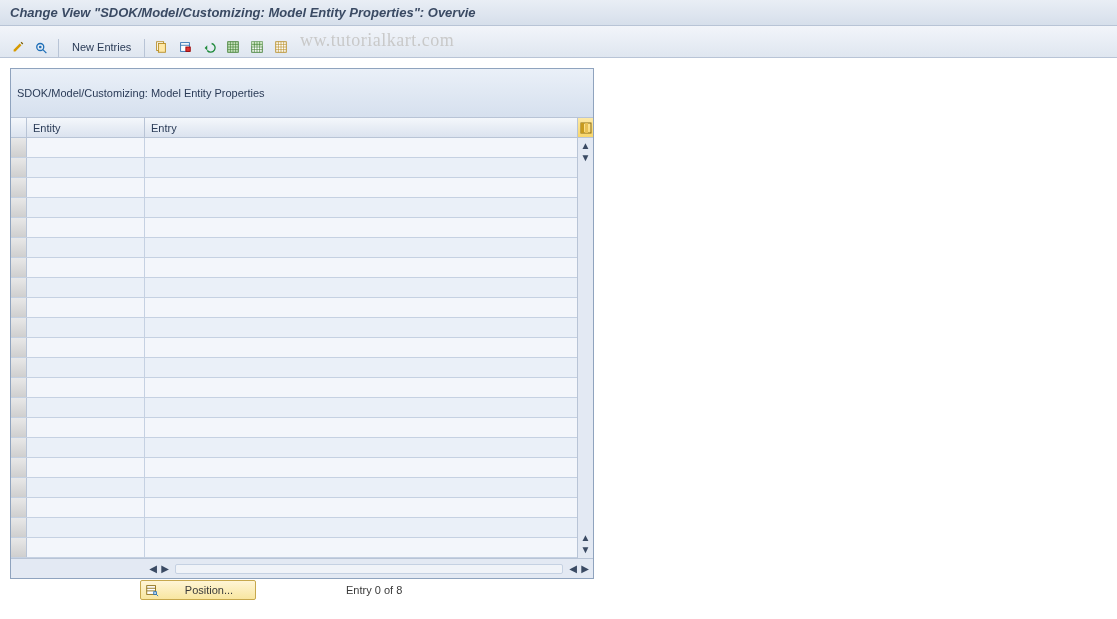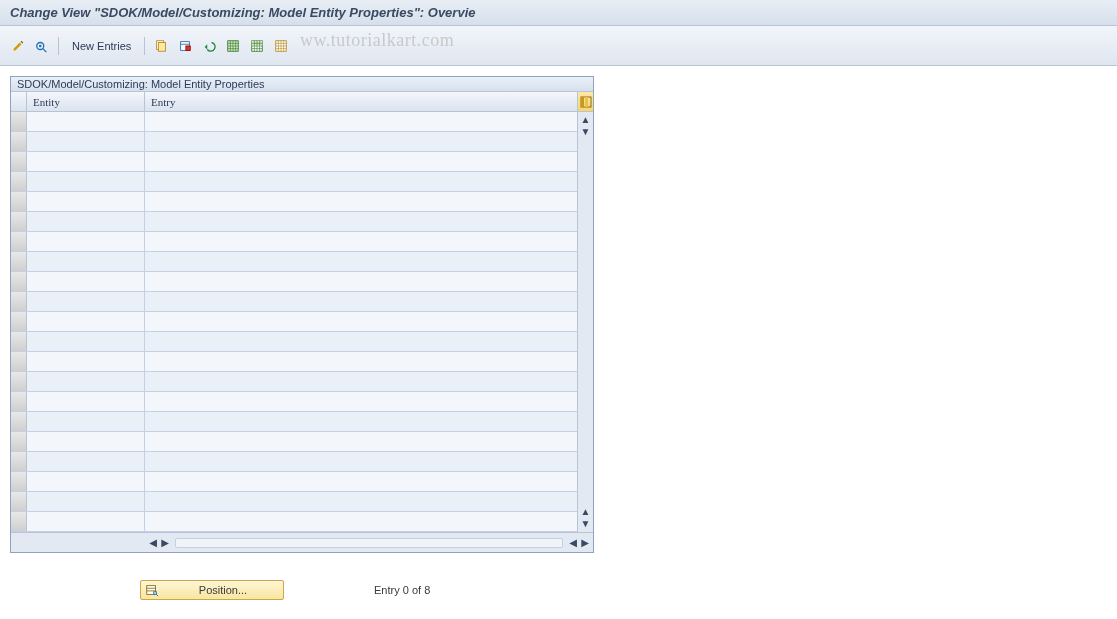--- a/index.html
+++ b/index.html
@@ -22,23 +22,23 @@
     }
     .titlebar-text {
       font-style: italic;
       font-weight: bold;
       font-size: 13px;
       color: #3a4a63;
     }
     .toolbar {
       background: linear-gradient(#f2f5fa, #dfe6f0);
       border-bottom: 1px solid #b8c4d6;
-      height: 40px;
-      display: flex;
-      align-items: center;
+      height: 32px;
+      display: flex;
+      align-items: flex-end;
       padding: 0 8px;
       gap: 4px;
       position: relative;
     }
     .tb-btn {
       width: 20px;
       height: 20px;
       display: inline-flex;
       align-items: center;
       justify-content: center;
@@ -75,21 +75,21 @@
     .workarea {
       padding: 10px;
     }
     .panel {
       width: 584px;
       border: 1px solid #8fa3be;
       background: #dbe5f1;
       box-shadow: 0 0 0 1px #edf2f9 inset;
     }
     .panel-title {
-      padding: 1px 6px;
+      padding: 18px 6px;
       color: #2a3b57;
       border-bottom: 1px solid #b8c4d6;
       background: linear-gradient(#eaf0f8, #d6e0ee);
     }
     .grid-wrap {
       display: flex;
       background: #dbe5f1;
     }
     .grid-left { flex: 1 1 auto; }
     .grid-head {
@@ -98,21 +98,20 @@
       background: linear-gradient(#f4f7fb, #dbe3ef);
       border-bottom: 1px solid #b8c4d6;
     }
     .gh-sel { width: 16px; border-right: 1px solid #b8c4d6; }
     .gh-col {
       padding: 2px 6px;
       border-right: 1px solid #b8c4d6;
       color: #2a3b57;
       display: flex;
       align-items: center;
-      font-family: Liberation Serif, serif;
     }
     .gh-entity { width: 118px; }
     .gh-value { flex: 1; border-right: none; }
     .gh-cfg {
       width: 16px;
       border-left: 1px solid #b8c4d6;
       display: flex;
       align-items: center;
       justify-content: center;
       background: linear-gradient(#fde9a6, #f8d66b);
@@ -187,21 +186,21 @@
     .footer {
       position: absolute;
       left: 0; right: 0;
       top: 580px;
       display: flex;
       align-items: center;
       padding-left: 140px;
       gap: 90px;
     }
     .position-btn {
-      width: 144px;
+      width: 116px;
       height: 20px;
       border: 1px solid #c7a84d;
       background: linear-gradient(#fff5d6, #f8e6a0);
       display: inline-flex;
       align-items: center;
       gap: 8px;
       padding: 0 4px;
       cursor: pointer;
       color: #3a3a3a;
       border-radius: 2px;

